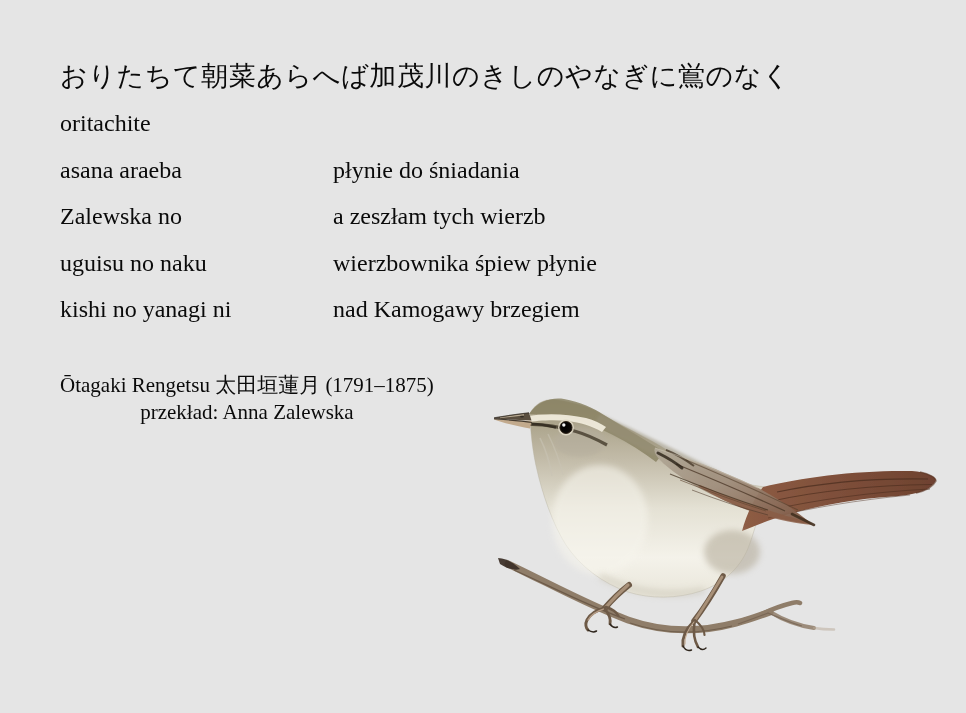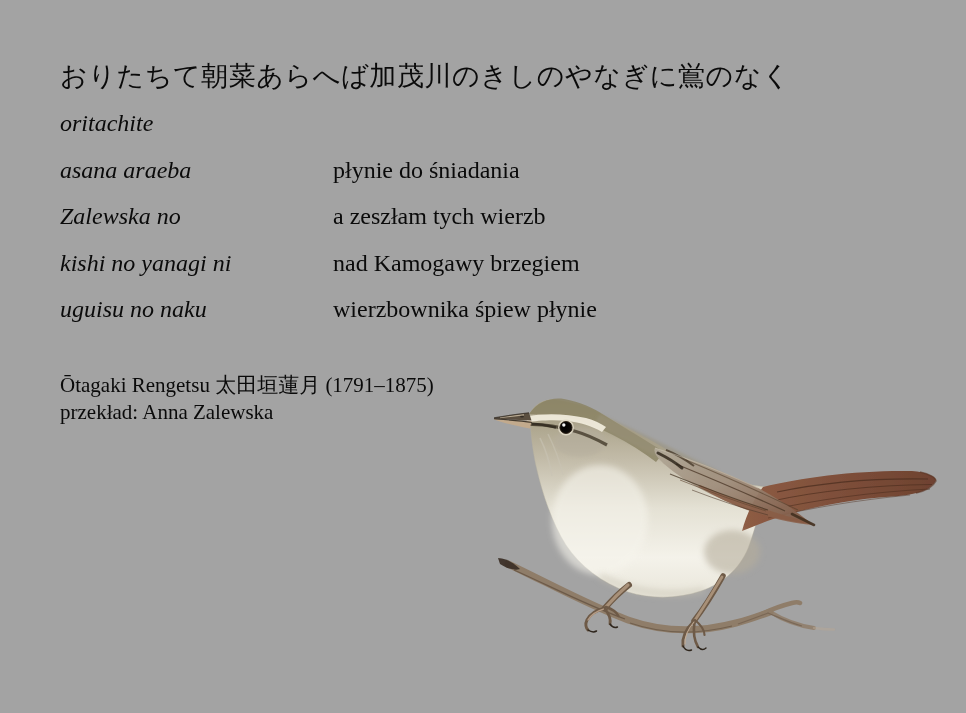--- a/index.html
+++ b/index.html
@@ -1,25 +1,25 @@
 <!DOCTYPE html>
 <html><head>
 <meta charset="utf-8">
 <style>
   html,body{margin:0;padding:0;}
   body{width:966px;height:713px;background:#ffffff;overflow:hidden;}
-  .canvas{position:relative;width:966px;height:713px;background:#a3a3a3;
+  .canvas{position:relative;width:966px;height:713px;background:#e5e5e5;
           font-family:"Liberation Serif","DejaVu Serif",serif;color:#0a0a0a;}
   .jp-line{position:absolute;left:60px;top:60px;font-size:27px;letter-spacing:.6px;
            white-space:nowrap;line-height:32px;}
   .poem-grid{position:absolute;left:60px;top:100px;}
   .poem-row{display:flex;}
   .poem-row span{display:block;font-size:24px;line-height:46.5px;white-space:nowrap;}
-  .cell-romaji{width:273px;font-style:italic;}
-  .attribution{position:absolute;left:60px;top:372px;font-size:21px;line-height:26.5px;}
+  .cell-romaji{width:273px;}
+  .attribution{position:absolute;left:60px;top:372px;font-size:21px;line-height:26.5px;text-align:center;}
   .bird-wrap{position:absolute;left:480px;top:380px;width:486px;height:333px;}
   svg{display:block;}
 </style>
 </head>
 <body>
 
 <div class="canvas">
 
   <div class="jp-line">おりたちて朝菜あらへば加茂川のきしのやなぎに鴬のなく</div>
 
@@ -29,26 +29,26 @@
     </div>
     <div class="poem-row">
       <span class="cell-romaji">asana araeba</span>
       <span class="cell-trans">płynie do śniadania</span>
     </div>
     <div class="poem-row">
       <span class="cell-romaji">Zalewska no</span>
       <span class="cell-trans">a zeszłam tych wierzb</span>
     </div>
     <div class="poem-row">
+      <span class="cell-romaji">uguisu no naku</span>
+      <span class="cell-trans">wierzbownika śpiew płynie</span>
+    </div>
+    <div class="poem-row">
       <span class="cell-romaji">kishi no yanagi ni</span>
       <span class="cell-trans">nad Kamogawy brzegiem</span>
-    </div>
-    <div class="poem-row">
-      <span class="cell-romaji">uguisu no naku</span>
-      <span class="cell-trans">wierzbownika śpiew płynie</span>
     </div>
   </div>
 
   <div class="attribution">
     <div>Ōtagaki Rengetsu 太田垣蓮月 (1791–1875)</div>
     <div>przekład: Anna Zalewska</div>
   </div>
 
   <div class="bird-wrap">
   <svg width="486" height="333" viewBox="0 0 486 333" xmlns="http://www.w3.org/2000/svg">

